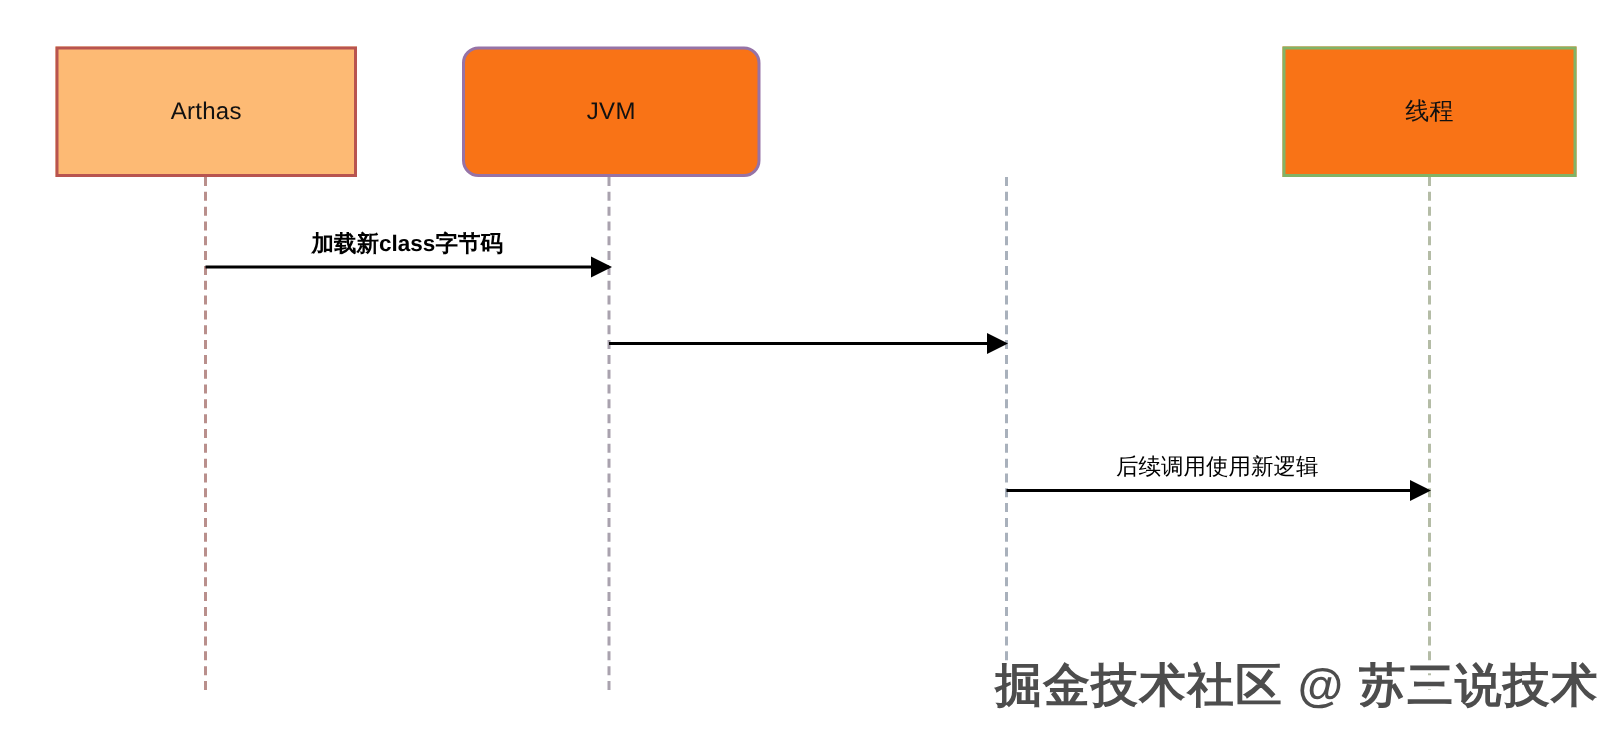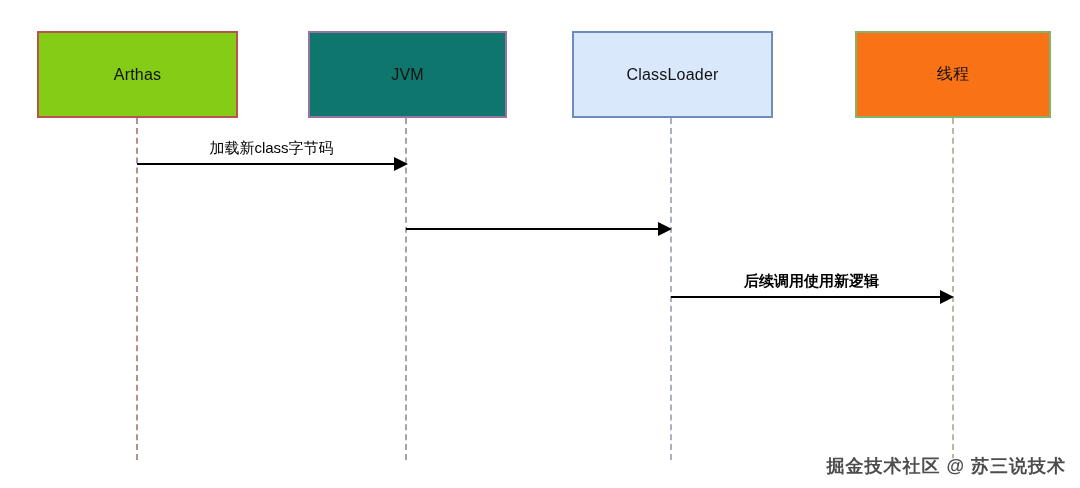--- a/index.html
+++ b/index.html
@@ -63,68 +63,65 @@
     height: 0;
     border-left: 14px solid #000000;
     border-top: 7px solid transparent;
     border-bottom: 7px solid transparent;
   }
   
   .watermark {
     position: absolute;
     right: 14px;
     bottom: 10px;
-    font-size: 18px;
+    font-size: 31px;
     font-weight: bold;
     color: #4d4d4d;
     letter-spacing: 1px;
     text-shadow: 2px 2px 0 #ffffff, -1px -1px 0 rgba(255,255,255,0.85), 1px -1px 0 rgba(255,255,255,0.6), -1px 1px 0 rgba(255,255,255,0.6);
     white-space: nowrap;
   }
 </style>
 </head>
 <body>
 
 <div class="canvas">
 
-  <div class="actor-box" style="left: 37px; width: 197px; background-color: #84cc16; border-color: rgb(184, 84, 80);">
+  <div class="actor-box" style="left: 37px; width: 197px; background-color: #fdba74; border-color: rgb(184, 84, 80);">
     <span class="actor-label">Arthas</span>
   </div>
 
-  <div class="actor-box" style="left: 308px; width: 195px; background-color: #0f766e; border-color: rgb(150, 115, 166);">
+  <div class="actor-box" style="left: 308px; width: 195px; background-color: #f97316; border-color: rgb(150, 115, 166); border-radius: 11px;">
     <span class="actor-label">JVM</span>
   </div>
 
-  <div class="actor-box" style="left: 572px; width: 197px; background-color: rgb(218, 232, 252); border-color: rgb(108, 142, 191);">
-    <span class="actor-label">ClassLoader</span>
-  </div>
 
   <div class="actor-box" style="left: 855px; width: 192px; background-color: #f97316; border-color: rgb(130, 179, 102);">
     <span class="actor-label">线程</span>
   </div>
 
   <div class="lifeline" style="left: 136px; border-left-color: rgb(185, 143, 140);"></div>
   <div class="lifeline" style="left: 405px; border-left-color: rgb(169, 162, 174);"></div>
   <div class="lifeline" style="left: 670px; border-left-color: rgb(169, 177, 188);"></div>
   <div class="lifeline" style="left: 952px; border-left-color: rgb(180, 188, 166);"></div>
 
-  <div class="message" style="left:137px; top:139px; width:269px;">
+  <div class="message" style="left:137px; top:153px; width:269px;font-weight:bold;">
     <div class="message-label">加载新class字节码</div>
     <div class="message-line">
       <span class="arrowhead"></span>
     </div>
   </div>
 
   <div class="message" style="left:406px; top:228px; width:264px;">
     <div class="message-line">
       <span class="arrowhead"></span>
     </div>
   </div>
 
-  <div class="message" style="left:671px; top:272px; width:281px;font-weight:bold;">
+  <div class="message" style="left:671px; top:302px; width:281px;">
     <div class="message-label">后续调用使用新逻辑</div>
     <div class="message-line">
       <span class="arrowhead"></span>
     </div>
   </div>
 
   <div class="watermark">掘金技术社区 @ 苏三说技术</div>
 
 </div>
 

